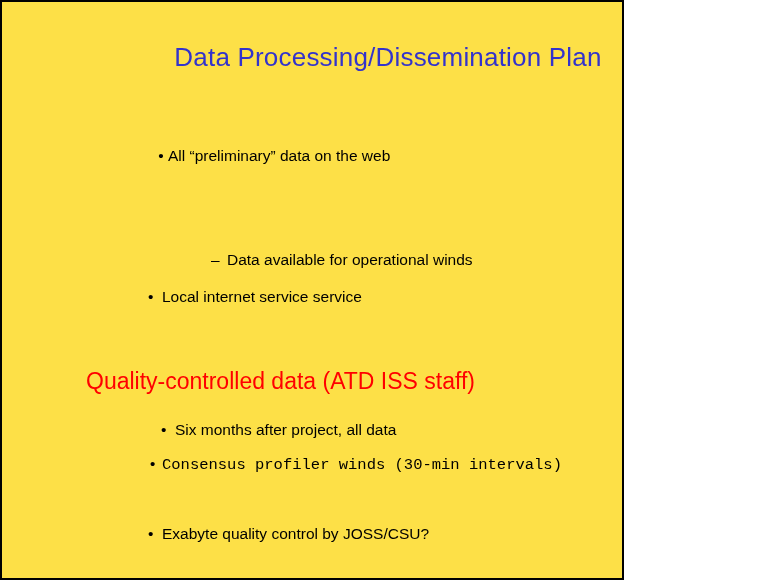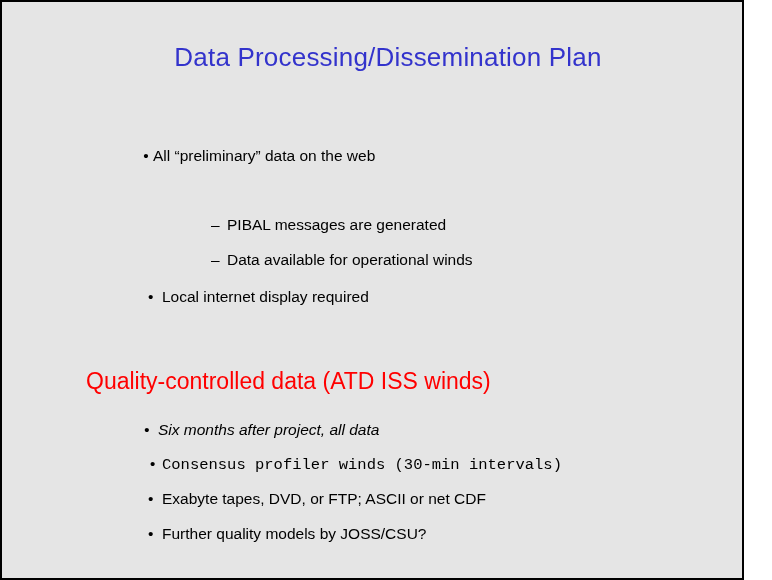--- a/index.html
+++ b/index.html
@@ -8,23 +8,23 @@
   }
   body {
     width: 772px;
     height: 580px;
     background: #ffffff;
     font-family: "Liberation Sans", sans-serif;
   }
   .slide {
     position: relative;
     box-sizing: border-box;
-    width: 744px;
+    width: 624px;
     height: 580px;
-    background: #e5e5e5;
+    background: #fde047;
     border: 2px solid #000000;
     overflow: hidden;
   }
   .slide-title {
     position: absolute;
     top: 40px;
     left: 0;
     width: 772px;
     text-align: center;
     font-size: 26px;
@@ -61,49 +61,43 @@
   }
 </style>
 </head>
 <body>
 
 <div class="slide">
 
   <div class="slide-title">Data Processing/Dissemination Plan</div>
 
 
-  <div class="bullet" style="top:145px; left:137px;text-align:center;">
+  <div class="bullet" style="top:145px; left:152px;text-align:center;">
     <span class="marker">•</span><span>All “preliminary” data on the web</span>
   </div>
 
 
-  <div class="bullet dash" style="top:214px; left:209px;">
-    <span class="marker">–</span><span>PIBAL messages are generated</span>
-  </div>
 
   <div class="bullet dash" style="top:249px; left:209px;">
     <span class="marker">–</span><span>Data available for operational winds</span>
   </div>
 
   <div class="bullet" style="top:286px; left:146px;">
-    <span class="marker">•</span><span>Local internet display required</span>
+    <span class="marker">•</span><span>Local internet service service</span>
   </div>
 
 
-  <div class="section-head head-qc">Quality-controlled data (ATD ISS winds)</div>
+  <div class="section-head head-qc">Quality-controlled data (ATD ISS staff)</div>
 
-  <div class="bullet" style="top:419px; left:142px;font-style:italic;">
+  <div class="bullet" style="top:419px; left:159px;">
     <span class="marker">•</span><span>Six months after project, all data</span>
   </div>
 
   <div class="bullet" style="top:454px; left:146px;font-family:Liberation Mono, monospace;">
     <span class="marker">•</span><span>Consensus profiler winds (30-min intervals)</span>
   </div>
 
-  <div class="bullet" style="top:488px; left:146px;">
-    <span class="marker">•</span><span>Exabyte tapes, DVD, or FTP; ASCII or net CDF</span>
-  </div>
 
   <div class="bullet" style="top:523px; left:146px;">
-    <span class="marker">•</span><span>Further quality models by JOSS/CSU?</span>
+    <span class="marker">•</span><span>Exabyte quality control by JOSS/CSU?</span>
   </div>
 
 </div>
 
 </body></html>

